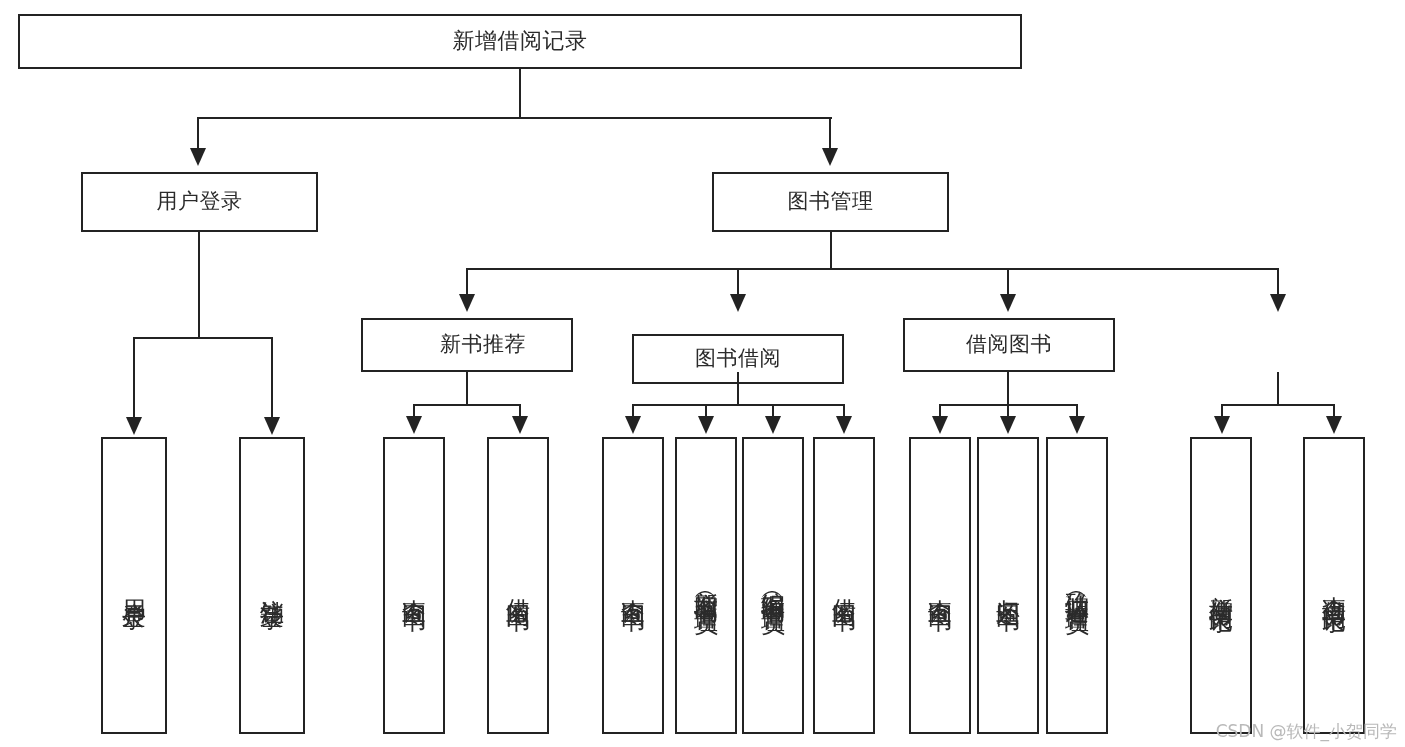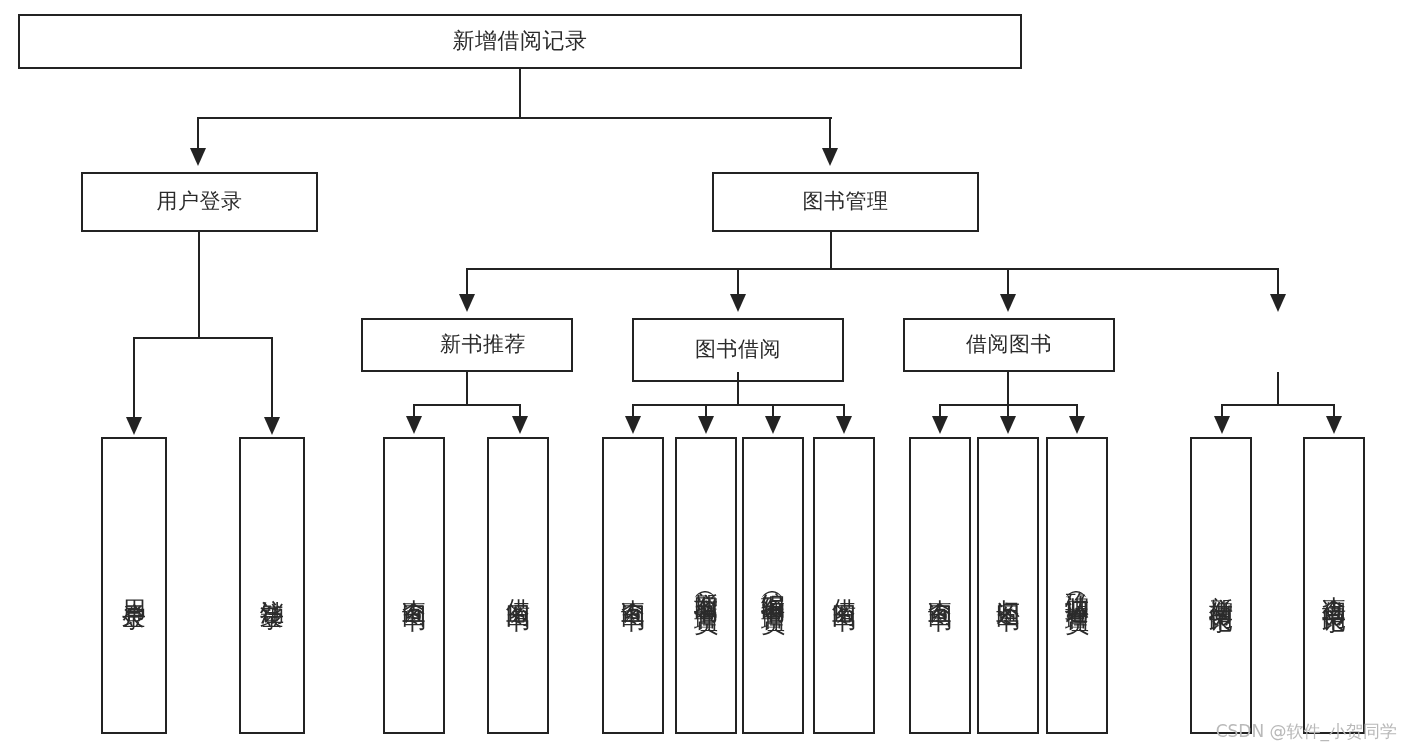--- a/index.html
+++ b/index.html
@@ -96,21 +96,21 @@
 
   <div class="vline" style="left:197px; top:117px; width:2px; height:35px;"></div>
   <div class="arrow" style="left:190px; top:148px;"></div>
 
   <div class="vline" style="left:829px; top:117px; width:2px; height:35px;"></div>
   <div class="arrow" style="left:822px; top:148px;"></div>
 
   <div class="node h" style="left:81px; top:172px; width:237px; height:60px;">
     <span class="node-label">用户登录</span>
   </div>
-  <div class="node h" style="left:712px; top:172px; width:267px; height:60px;">
+  <div class="node h" style="left:712px; top:172px; width:237px; height:60px;">
     <span class="node-label">图书管理</span>
   </div>
 
   <div class="vline" style="left:198px; top:232px; width:2px; height:106px;"></div>
   <div class="hline" style="left:134px; top:337px; width:138px; height:2px;"></div>
   <div class="vline" style="left:133px; top:337px; width:2px; height:84px;"></div>
   <div class="arrow" style="left:126px; top:417px;"></div>
   <div class="vline" style="left:271px; top:337px; width:2px; height:84px;"></div>
   <div class="arrow" style="left:264px; top:417px;"></div>
 
@@ -122,21 +122,21 @@
   <div class="vline" style="left:737px; top:268px; width:2px; height:30px;"></div>
   <div class="arrow" style="left:730px; top:294px;"></div>
   <div class="vline" style="left:1007px; top:268px; width:2px; height:30px;"></div>
   <div class="arrow" style="left:1000px; top:294px;"></div>
   <div class="vline" style="left:1277px; top:268px; width:2px; height:30px;"></div>
   <div class="arrow" style="left:1270px; top:294px;"></div>
 
   <div class="node h" style="left:361px; top:318px; width:212px; height:54px;padding-left:32px;">
     <span class="node-label">新书推荐</span>
   </div>
-  <div class="node h" style="left:632px; top:318px; width:212px; height:64px;">
+  <div class="node h" style="left:632px; top:334px; width:212px; height:50px;">
     <span class="node-label">图书借阅</span>
   </div>
   <div class="node h" style="left:903px; top:318px; width:212px; height:54px;">
     <span class="node-label">借阅图书</span>
   </div>
 
   <div class="vline" style="left:466px; top:372px; width:2px; height:33px;"></div>
   <div class="hline" style="left:414px; top:404px; width:106px; height:2px;"></div>
   <div class="vline" style="left:413px; top:404px; width:2px; height:16px;"></div>
   <div class="arrow" style="left:406px; top:416px;"></div>

